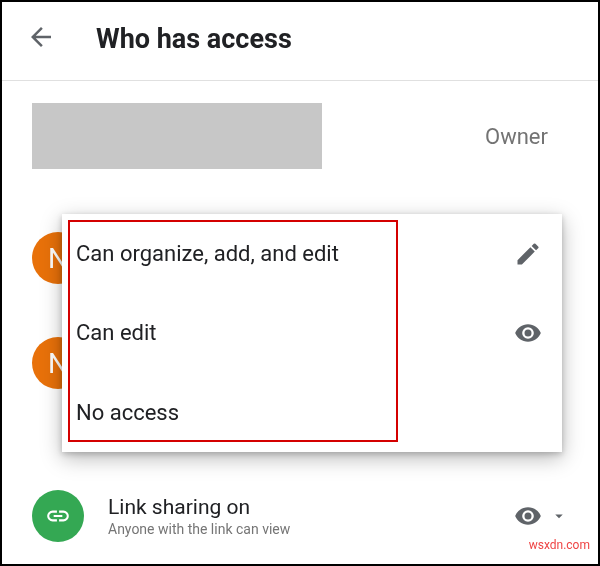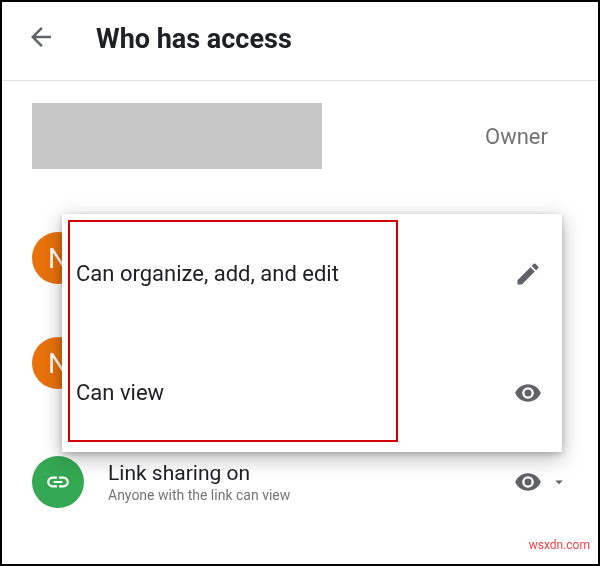--- a/index.html
+++ b/index.html
@@ -113,21 +113,21 @@
       width: 28px;
       display: flex;
       justify-content: center;
     }
     .popup-icon svg {
       width: 28px;
       height: 28px;
     }
     .link-row {
       position: absolute;
-      top: 454px;
+      top: 488px;
       left: 30px;
       right: 30px;
       display: flex;
       align-items: center;
     }
     .link-avatar {
       width: 52px;
       height: 52px;
       border-radius: 50%;
       background: #34a853;
@@ -207,28 +207,32 @@
   <div class="popup-item">
     <span class="popup-label">Can organize, add, and edit</span>
     <span class="popup-icon">
       <svg viewBox="0 0 24 24" fill="currentColor">
           <path d="M3 17.25V21h3.75L17.81 9.94l-3.75-3.75L3 17.25zM20.71 7.04a1 1 0 0 0 0-1.41l-2.34-2.34a1 1 0 0 0-1.41 0l-1.83 1.83 3.75 3.75 1.83-1.83z"></path>
         </svg>
     </span>
   </div>
 
   <div class="popup-item">
-    <span class="popup-label">Can view</span>
+    <span class="popup-label">Can edit</span>
     <span class="popup-icon">
       <svg viewBox="0 0 24 24" fill="currentColor">
           <path d="M12 4.5C7 4.5 2.73 7.61 1 12c1.73 4.39 6 7.5 11 7.5s9.27-3.11 11-7.5c-1.73-4.39-6-7.5-11-7.5zM12 17a5 5 0 1 1 0-10 5 5 0 0 1 0 10zm0-8a3 3 0 1 0 0 6 3 3 0 0 0 0-6z"></path>
         </svg>
     </span>
   </div>
 
+  <div class="popup-item">
+    <span class="popup-label">No access</span>
+    <span class="popup-icon"></span>
+  </div>
 </div>
 
 <div class="link-row">
   <div class="link-avatar">
     <svg viewBox="0 0 24 24" fill="currentColor">
         <path d="M3.9 12c0-1.71 1.39-3.1 3.1-3.1h4V7H7a5 5 0 0 0 0 10h4v-1.9H7c-1.71 0-3.1-1.39-3.1-3.1zM8 13h8v-2H8v2zm9-6h-4v1.9h4c1.71 0 3.1 1.39 3.1 3.1s-1.39 3.1-3.1 3.1h-4V17h4a5 5 0 0 0 0-10z"></path>
       </svg>
   </div>
   <div class="link-text">
     <div class="link-title">Link sharing on</div>

